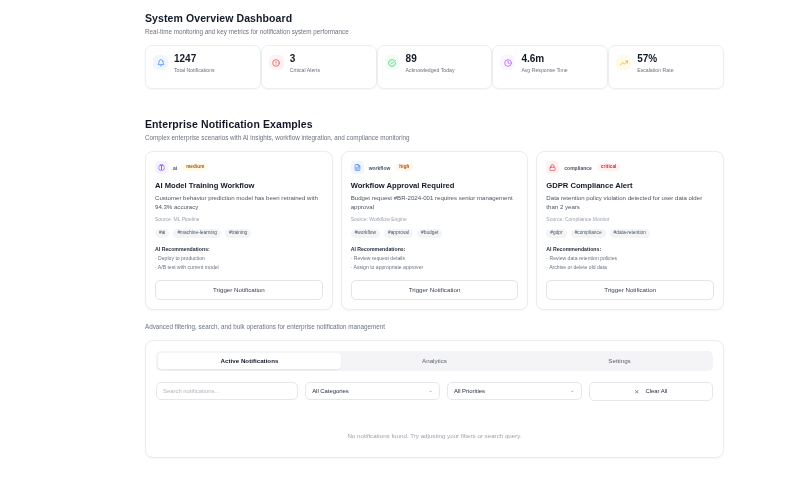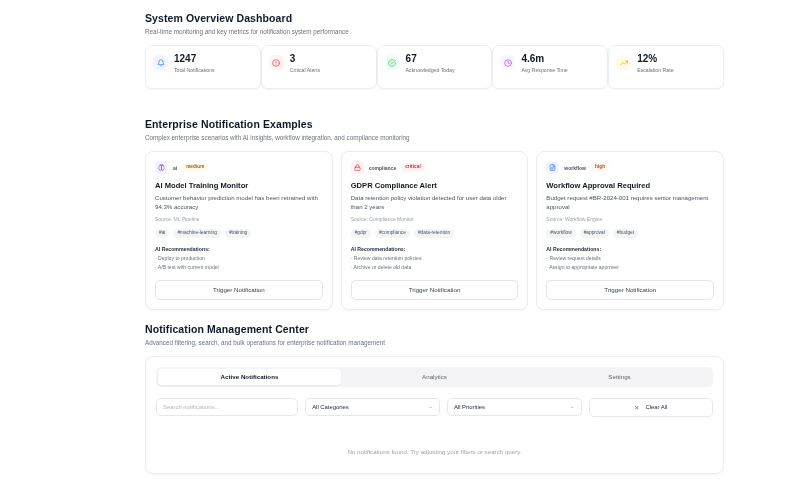--- a/index.html
+++ b/index.html
@@ -138,21 +138,21 @@
           </div>
         </div>
         <div class="stat-card">
           <div class="stat-ic" style="background:#f0fdf4;color:#22c55e">
             <svg viewBox="0 0 24 24" fill="none" stroke="currentColor" stroke-width="2.2" stroke-linecap="round" stroke-linejoin="round">
               <path d="M22 11.1V12a10 10 0 1 1-5.9-9.1"></path>
               <polyline points="22 4 12 14.01 9 11.01"></polyline>
             </svg>
           </div>
           <div>
-            <div class="stat-val">67</div>
+            <div class="stat-val">89</div>
             <div class="stat-lbl">Acknowledged Today</div>
           </div>
         </div>
         <div class="stat-card">
           <div class="stat-ic" style="background:#faf5ff;color:#a855f7">
             <svg viewBox="0 0 24 24" fill="none" stroke="currentColor" stroke-width="2.2" stroke-linecap="round">
               <circle cx="12" cy="12" r="10"></circle>
               <polyline points="12 6 12 12 16 14"></polyline>
             </svg>
           </div>
@@ -162,21 +162,21 @@
           </div>
         </div>
         <div class="stat-card">
           <div class="stat-ic" style="background:#fffbeb;color:#f59e0b">
             <svg viewBox="0 0 24 24" fill="none" stroke="currentColor" stroke-width="2.2" stroke-linecap="round" stroke-linejoin="round">
               <polyline points="23 6 13.5 15.5 8.5 10.5 1 18"></polyline>
               <polyline points="17 6 23 6 23 12"></polyline>
             </svg>
           </div>
           <div>
-            <div class="stat-val">12%</div>
+            <div class="stat-val">57%</div>
             <div class="stat-lbl">Escalation Rate</div>
           </div>
         </div>
       </div>
   </div>
 
   <div class="section" style="margin-top:29px">
     <div class="sec-title">Enterprise Notification Examples</div>
     <div class="sec-sub">Complex enterprise scenarios with AI insights, workflow integration, and compliance monitoring</div>
     <div class="cards" id="cards-row">
@@ -184,58 +184,32 @@
           <div class="ncard-head">
             <div class="ncard-ic" style="background:#f5f3ff;color:#7c3aed">
               <svg viewBox="0 0 24 24" fill="none" stroke="currentColor" stroke-width="2" stroke-linecap="round" stroke-linejoin="round">
                 <path d="M9.5 2A2.5 2.5 0 0 1 12 4.5v15a2.5 2.5 0 0 1-4.96.44 2.5 2.5 0 0 1-2.96-3.08 3 3 0 0 1-.34-5.58 2.5 2.5 0 0 1 1.32-4.24 2.5 2.5 0 0 1 4.44-2.04Z"></path>
                 <path d="M14.5 2A2.5 2.5 0 0 0 12 4.5v15a2.5 2.5 0 0 0 4.96.44 2.5 2.5 0 0 0 2.96-3.08 3 3 0 0 0 .34-5.58 2.5 2.5 0 0 0-1.32-4.24 2.5 2.5 0 0 0-4.44-2.04Z"></path>
               </svg>
             </div>
             <span class="cat">ai</span>
             <span class="pill" style="color:#b45309;background:#fffbeb">medium</span>
           </div>
-          <div class="ncard-title">AI Model Training Monitor</div>
+          <div class="ncard-title">AI Model Training Workflow</div>
           <div class="ncard-msg">Customer behavior prediction model has been retrained with 94.3% accuracy</div>
           <div class="ncard-src">Source: ML Pipeline</div>
           <div class="tags">
             <span class="tag">#ai</span>
             <span class="tag">#machine-learning</span>
             <span class="tag">#training</span>
           </div>
           <div class="recs">
             <div class="recs-t">AI Recommendations:</div>
             <div class="rec-i">· Deploy to production</div>
             <div class="rec-i">· A/B test with current model</div>
-          </div>
-          <button class="trigger">Trigger Notification</button>
-        </div>
-        <div class="ncard">
-          <div class="ncard-head">
-            <div class="ncard-ic" style="background:#fef2f2;color:#dc2626">
-              <svg viewBox="0 0 24 24" fill="none" stroke="currentColor" stroke-width="2" stroke-linecap="round" stroke-linejoin="round">
-                <rect x="3" y="11" width="18" height="11" rx="2"></rect>
-                <path d="M7 11V7a5 5 0 0 1 10 0v4"></path>
-              </svg>
-            </div>
-            <span class="cat">compliance</span>
-            <span class="pill" style="color:#dc2626;background:#fef2f2">critical</span>
-          </div>
-          <div class="ncard-title">GDPR Compliance Alert</div>
-          <div class="ncard-msg">Data retention policy violation detected for user data older than 2 years</div>
-          <div class="ncard-src">Source: Compliance Monitor</div>
-          <div class="tags">
-            <span class="tag">#gdpr</span>
-            <span class="tag">#compliance</span>
-            <span class="tag">#data-retention</span>
-          </div>
-          <div class="recs">
-            <div class="recs-t">AI Recommendations:</div>
-            <div class="rec-i">· Review data retention policies</div>
-            <div class="rec-i">· Archive or delete old data</div>
           </div>
           <button class="trigger">Trigger Notification</button>
         </div>
         <div class="ncard">
           <div class="ncard-head">
             <div class="ncard-ic" style="background:#eff6ff;color:#2563eb">
               <svg viewBox="0 0 24 24" fill="none" stroke="currentColor" stroke-width="2" stroke-linecap="round" stroke-linejoin="round">
                 <path d="M14 2H6a2 2 0 0 0-2 2v16a2 2 0 0 0 2 2h12a2 2 0 0 0 2-2V8z"></path>
                 <polyline points="14 2 14 8 20 8"></polyline>
                 <line x1="8" y1="13" x2="16" y2="13"></line>
@@ -253,25 +227,50 @@
             <span class="tag">#approval</span>
             <span class="tag">#budget</span>
           </div>
           <div class="recs">
             <div class="recs-t">AI Recommendations:</div>
             <div class="rec-i">· Review request details</div>
             <div class="rec-i">· Assign to appropriate approver</div>
           </div>
           <button class="trigger">Trigger Notification</button>
         </div>
+        <div class="ncard">
+          <div class="ncard-head">
+            <div class="ncard-ic" style="background:#fef2f2;color:#dc2626">
+              <svg viewBox="0 0 24 24" fill="none" stroke="currentColor" stroke-width="2" stroke-linecap="round" stroke-linejoin="round">
+                <rect x="3" y="11" width="18" height="11" rx="2"></rect>
+                <path d="M7 11V7a5 5 0 0 1 10 0v4"></path>
+              </svg>
+            </div>
+            <span class="cat">compliance</span>
+            <span class="pill" style="color:#dc2626;background:#fef2f2">critical</span>
+          </div>
+          <div class="ncard-title">GDPR Compliance Alert</div>
+          <div class="ncard-msg">Data retention policy violation detected for user data older than 2 years</div>
+          <div class="ncard-src">Source: Compliance Monitor</div>
+          <div class="tags">
+            <span class="tag">#gdpr</span>
+            <span class="tag">#compliance</span>
+            <span class="tag">#data-retention</span>
+          </div>
+          <div class="recs">
+            <div class="recs-t">AI Recommendations:</div>
+            <div class="rec-i">· Review data retention policies</div>
+            <div class="rec-i">· Archive or delete old data</div>
+          </div>
+          <button class="trigger">Trigger Notification</button>
+        </div>
       </div>
   </div>
 
   <div class="section" style="margin-top:13px">
-    <div class="sec-title">Notification Management Center</div>
     <div class="sec-sub">Advanced filtering, search, and bulk operations for enterprise notification management</div>
 
     <div class="panel">
       <div class="tabs" id="tabs-row">
           <div class="tab active">Active Notifications</div>
           <div class="tab">Analytics</div>
           <div class="tab">Settings</div>
         </div>
 
       <div class="filters">

